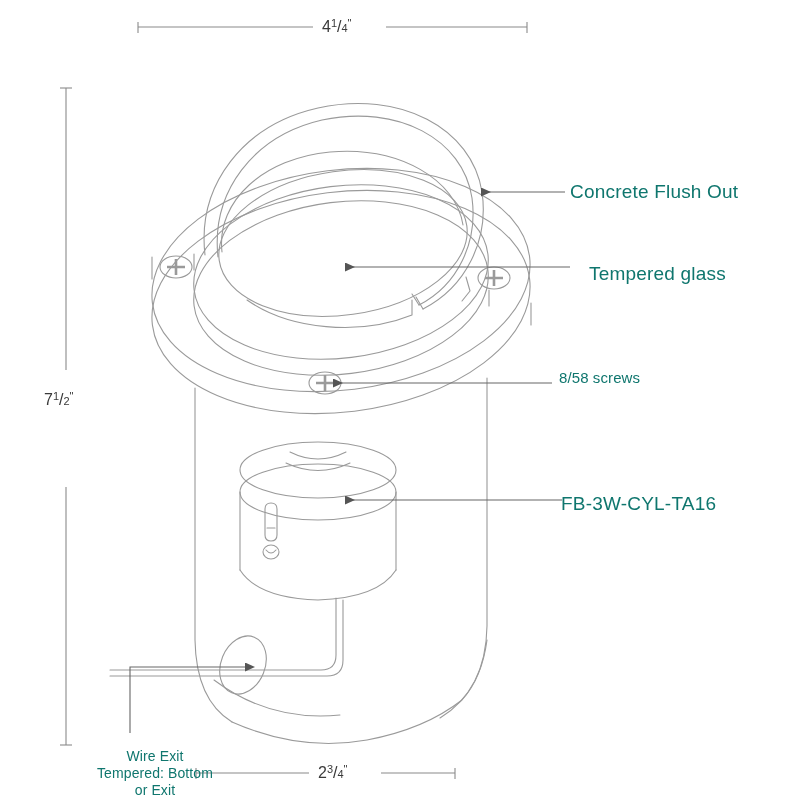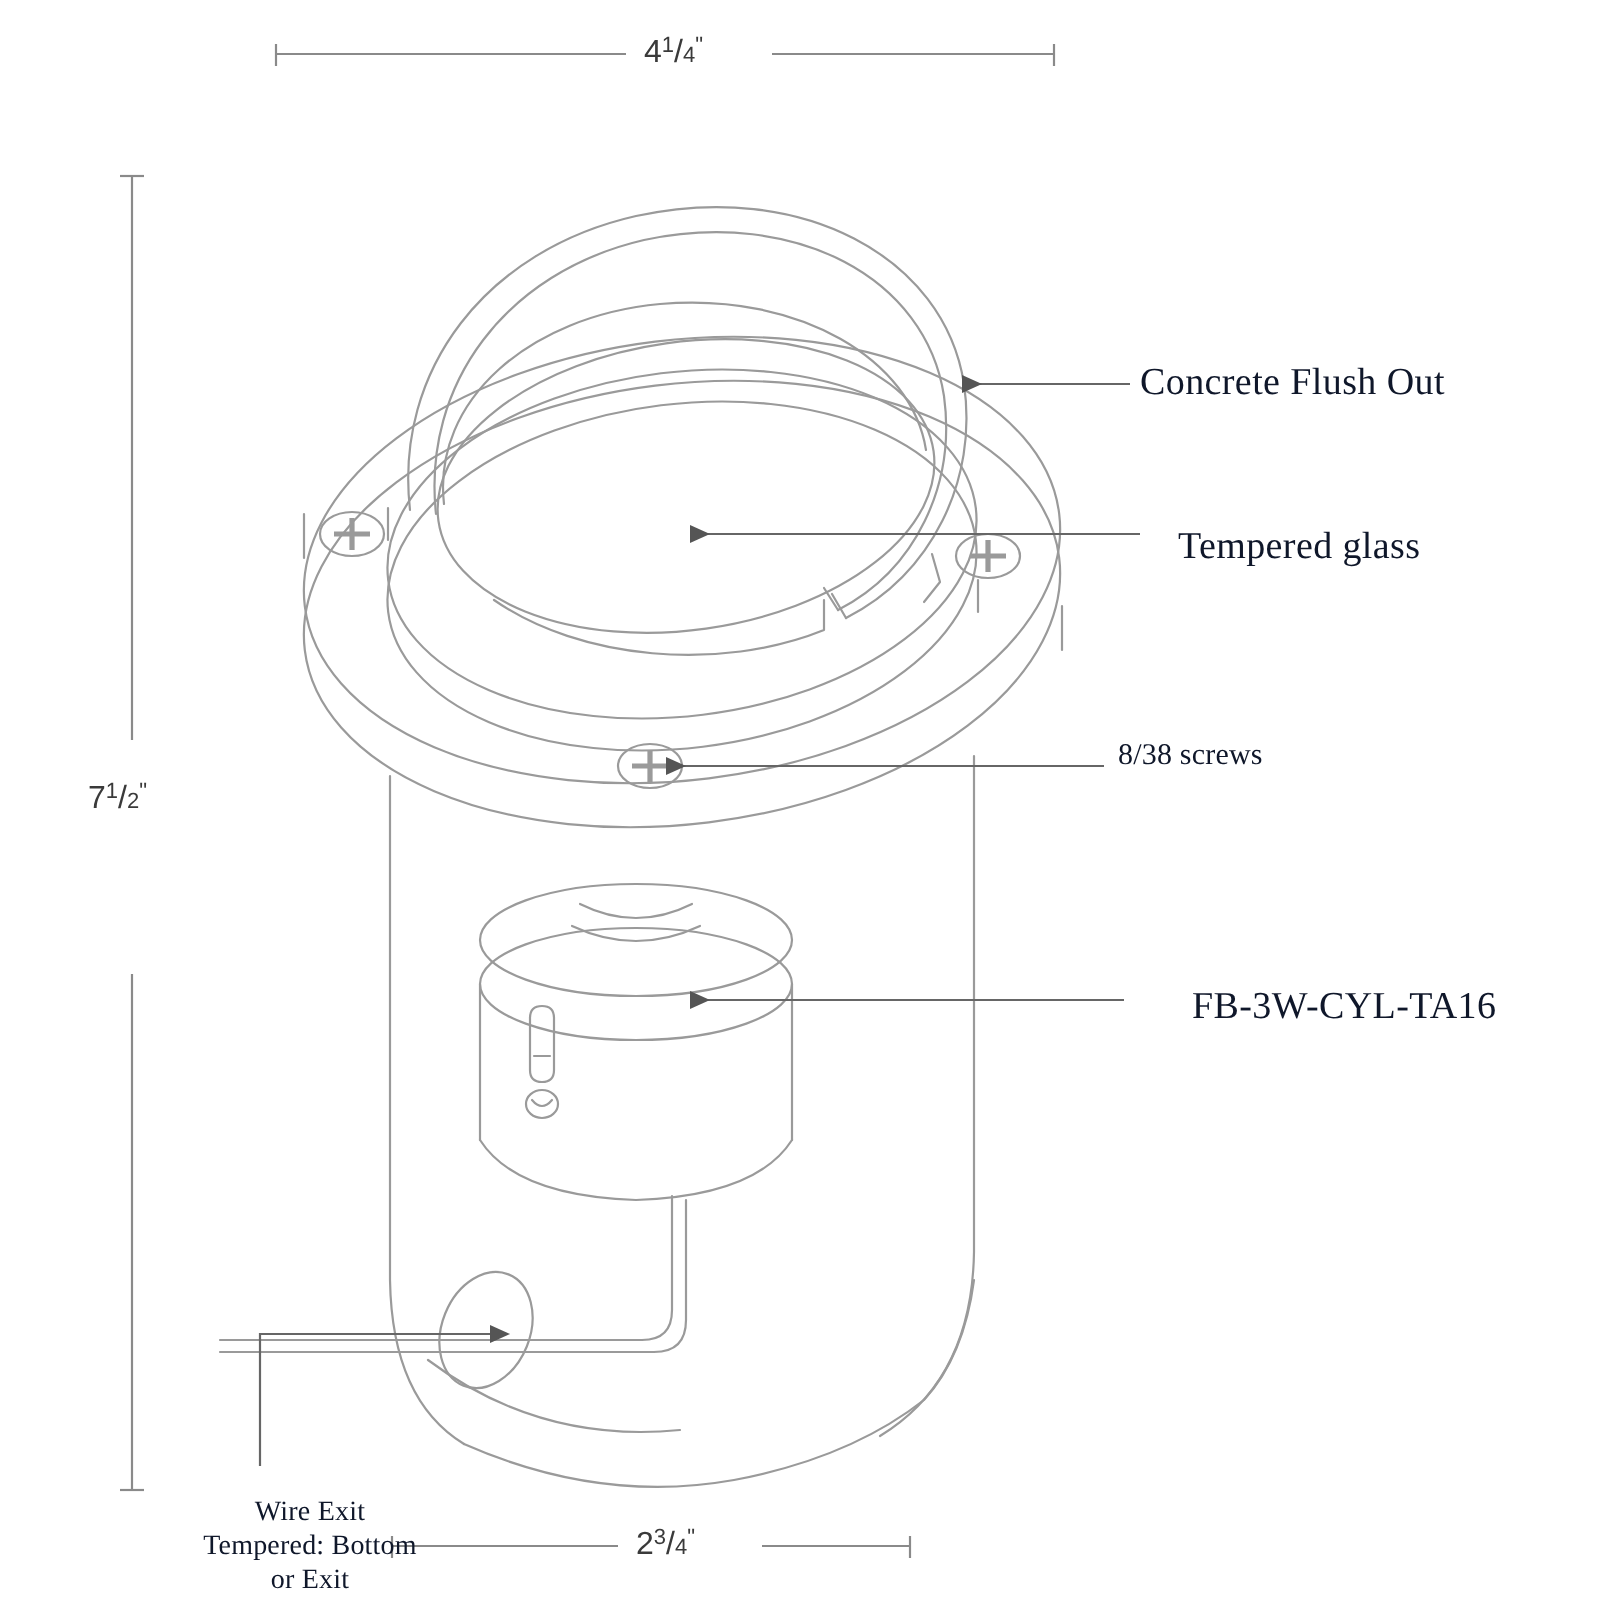--- a/index.html
+++ b/index.html
@@ -24,22 +24,22 @@
   }
   svg.drawing {
     position: absolute;
     left: 0; top: 0;
     width: 800px;
     height: 800px;
   }
   .label {
     position: absolute;
     white-space: nowrap;
-    color: #0f172a;
-    font-family: Liberation Serif, serif;
+    color: #0f766e;
+    font-family: Liberation Sans, sans-serif;
     line-height: 1.22;
   }
   .label-lg { font-size: 19px; letter-spacing: 0.2px; }
   .label-md { font-size: 15px; letter-spacing: 0.1px; }
   .label-sm { font-size: 14px; letter-spacing: 0.1px; text-align: center; }
   .dim-text {
     position: absolute;
     color: #3a3a3a;
     font-family: "Liberation Sans", sans-serif;
     font-size: 16px;
@@ -203,23 +203,23 @@
   </div>
 
   <div class="dim-text" style="left:318px; top:763px;">
     <span>2</span><span class="qt">3</span><span>/</span><span class="qt" style="vertical-align:0px;">4</span><span class="qt">"</span>
   </div>
 
   <div class="label label-lg" style="left:570px; top:180px;">Concrete Flush Out</div>
 
   <div class="label label-lg" style="left:589px; top:262px;">Tempered glass</div>
 
-  <div class="label label-md" style="left:559px; top:369px;">8/38 screws</div>
-
-  <div class="label label-lg" style="left:596px; top:492px;">FB-3W-CYL-TA16</div>
+  <div class="label label-md" style="left:559px; top:369px;">8/58 screws</div>
+
+  <div class="label label-lg" style="left:561px; top:492px;">FB-3W-CYL-TA16</div>
 
   <div class="label label-sm" style="left:85px; top:748px; width:140px;">
     <div>Wire Exit</div>
     <div>Tempered: Bottom</div>
     <div>or Exit</div>
   </div>
 
 </div>
 
 </body></html>

